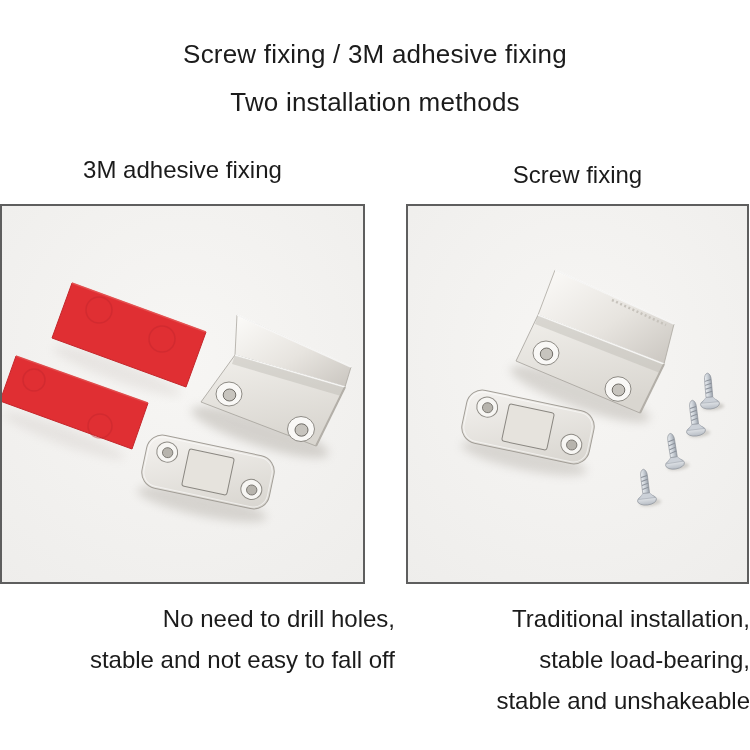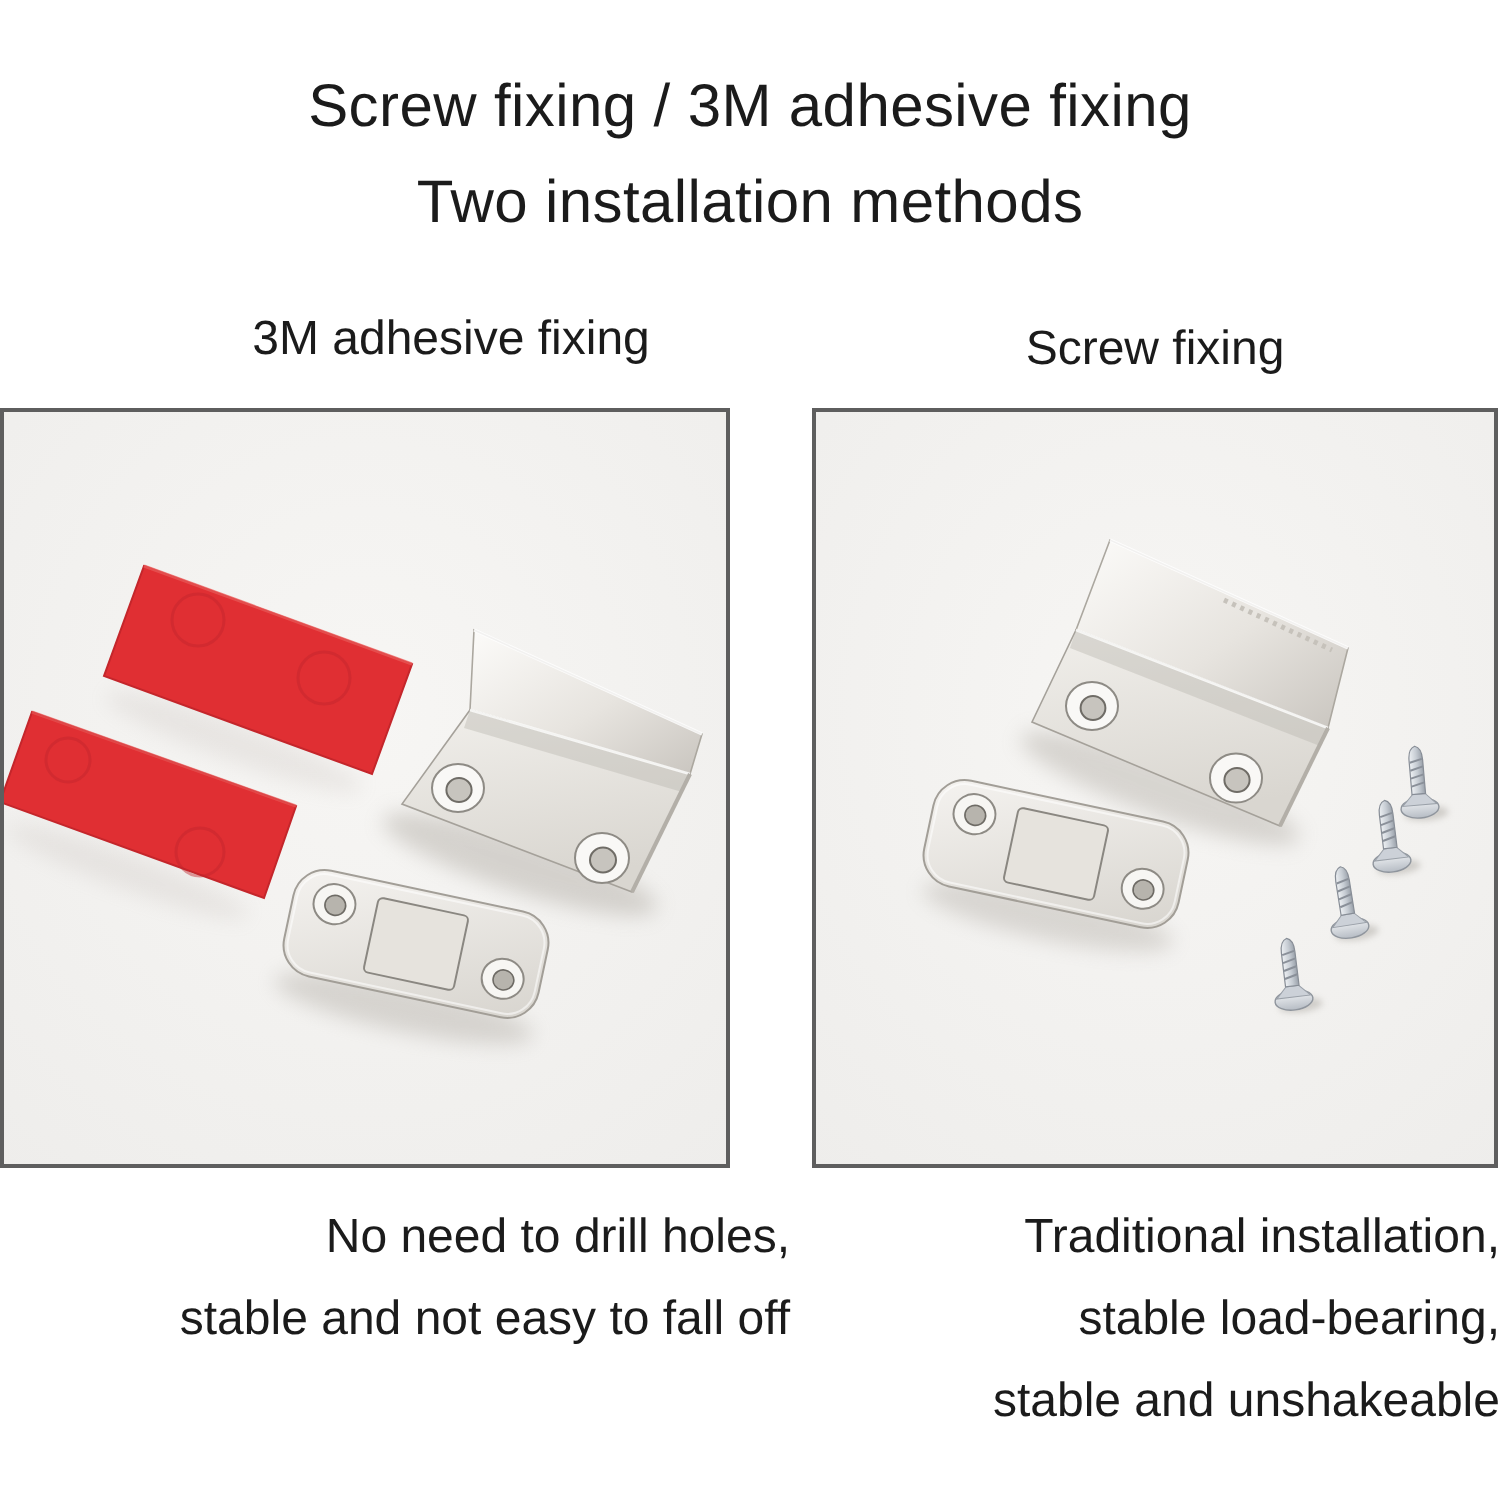--- a/index.html
+++ b/index.html
@@ -11,28 +11,28 @@
   }
   html,body{margin:0;padding:0;background:var(--page-background);}
   .stage{
     position:relative;width:750px;height:750px;overflow:hidden;
     background:var(--page-background);
     font-family:"Liberation Sans","DejaVu Sans",sans-serif;
     color:var(--text);
   }
   .title-line{
     position:absolute;left:0;width:750px;text-align:center;
-    font-size:30px;line-height:38px;font-weight:400;letter-spacing:0.2px;
+    font-size:26px;line-height:38px;font-weight:400;letter-spacing:0.2px;
   }
   .t1{top:35px;}
   .t2{top:83px;}
   .col-label{
     position:absolute;text-align:center;font-size:24px;line-height:30px;font-weight:400;
   }
-  .label-left{left:0;width:365px;top:155px;padding-left:43px;}
+  .label-left{left:0;width:365px;top:155px;}
   .label-right{left:406px;width:343px;top:160px;}
   .panel{
     position:absolute;top:204px;height:380px;box-sizing:border-box;
     border:2px solid var(--panel-border);
     background:var(--panel-background);
   }
   .panel-left{left:0;width:365px;}
   .panel-right{left:406px;width:343px;}
   .panel svg{display:block;width:100%;height:100%;}
   .caption{

